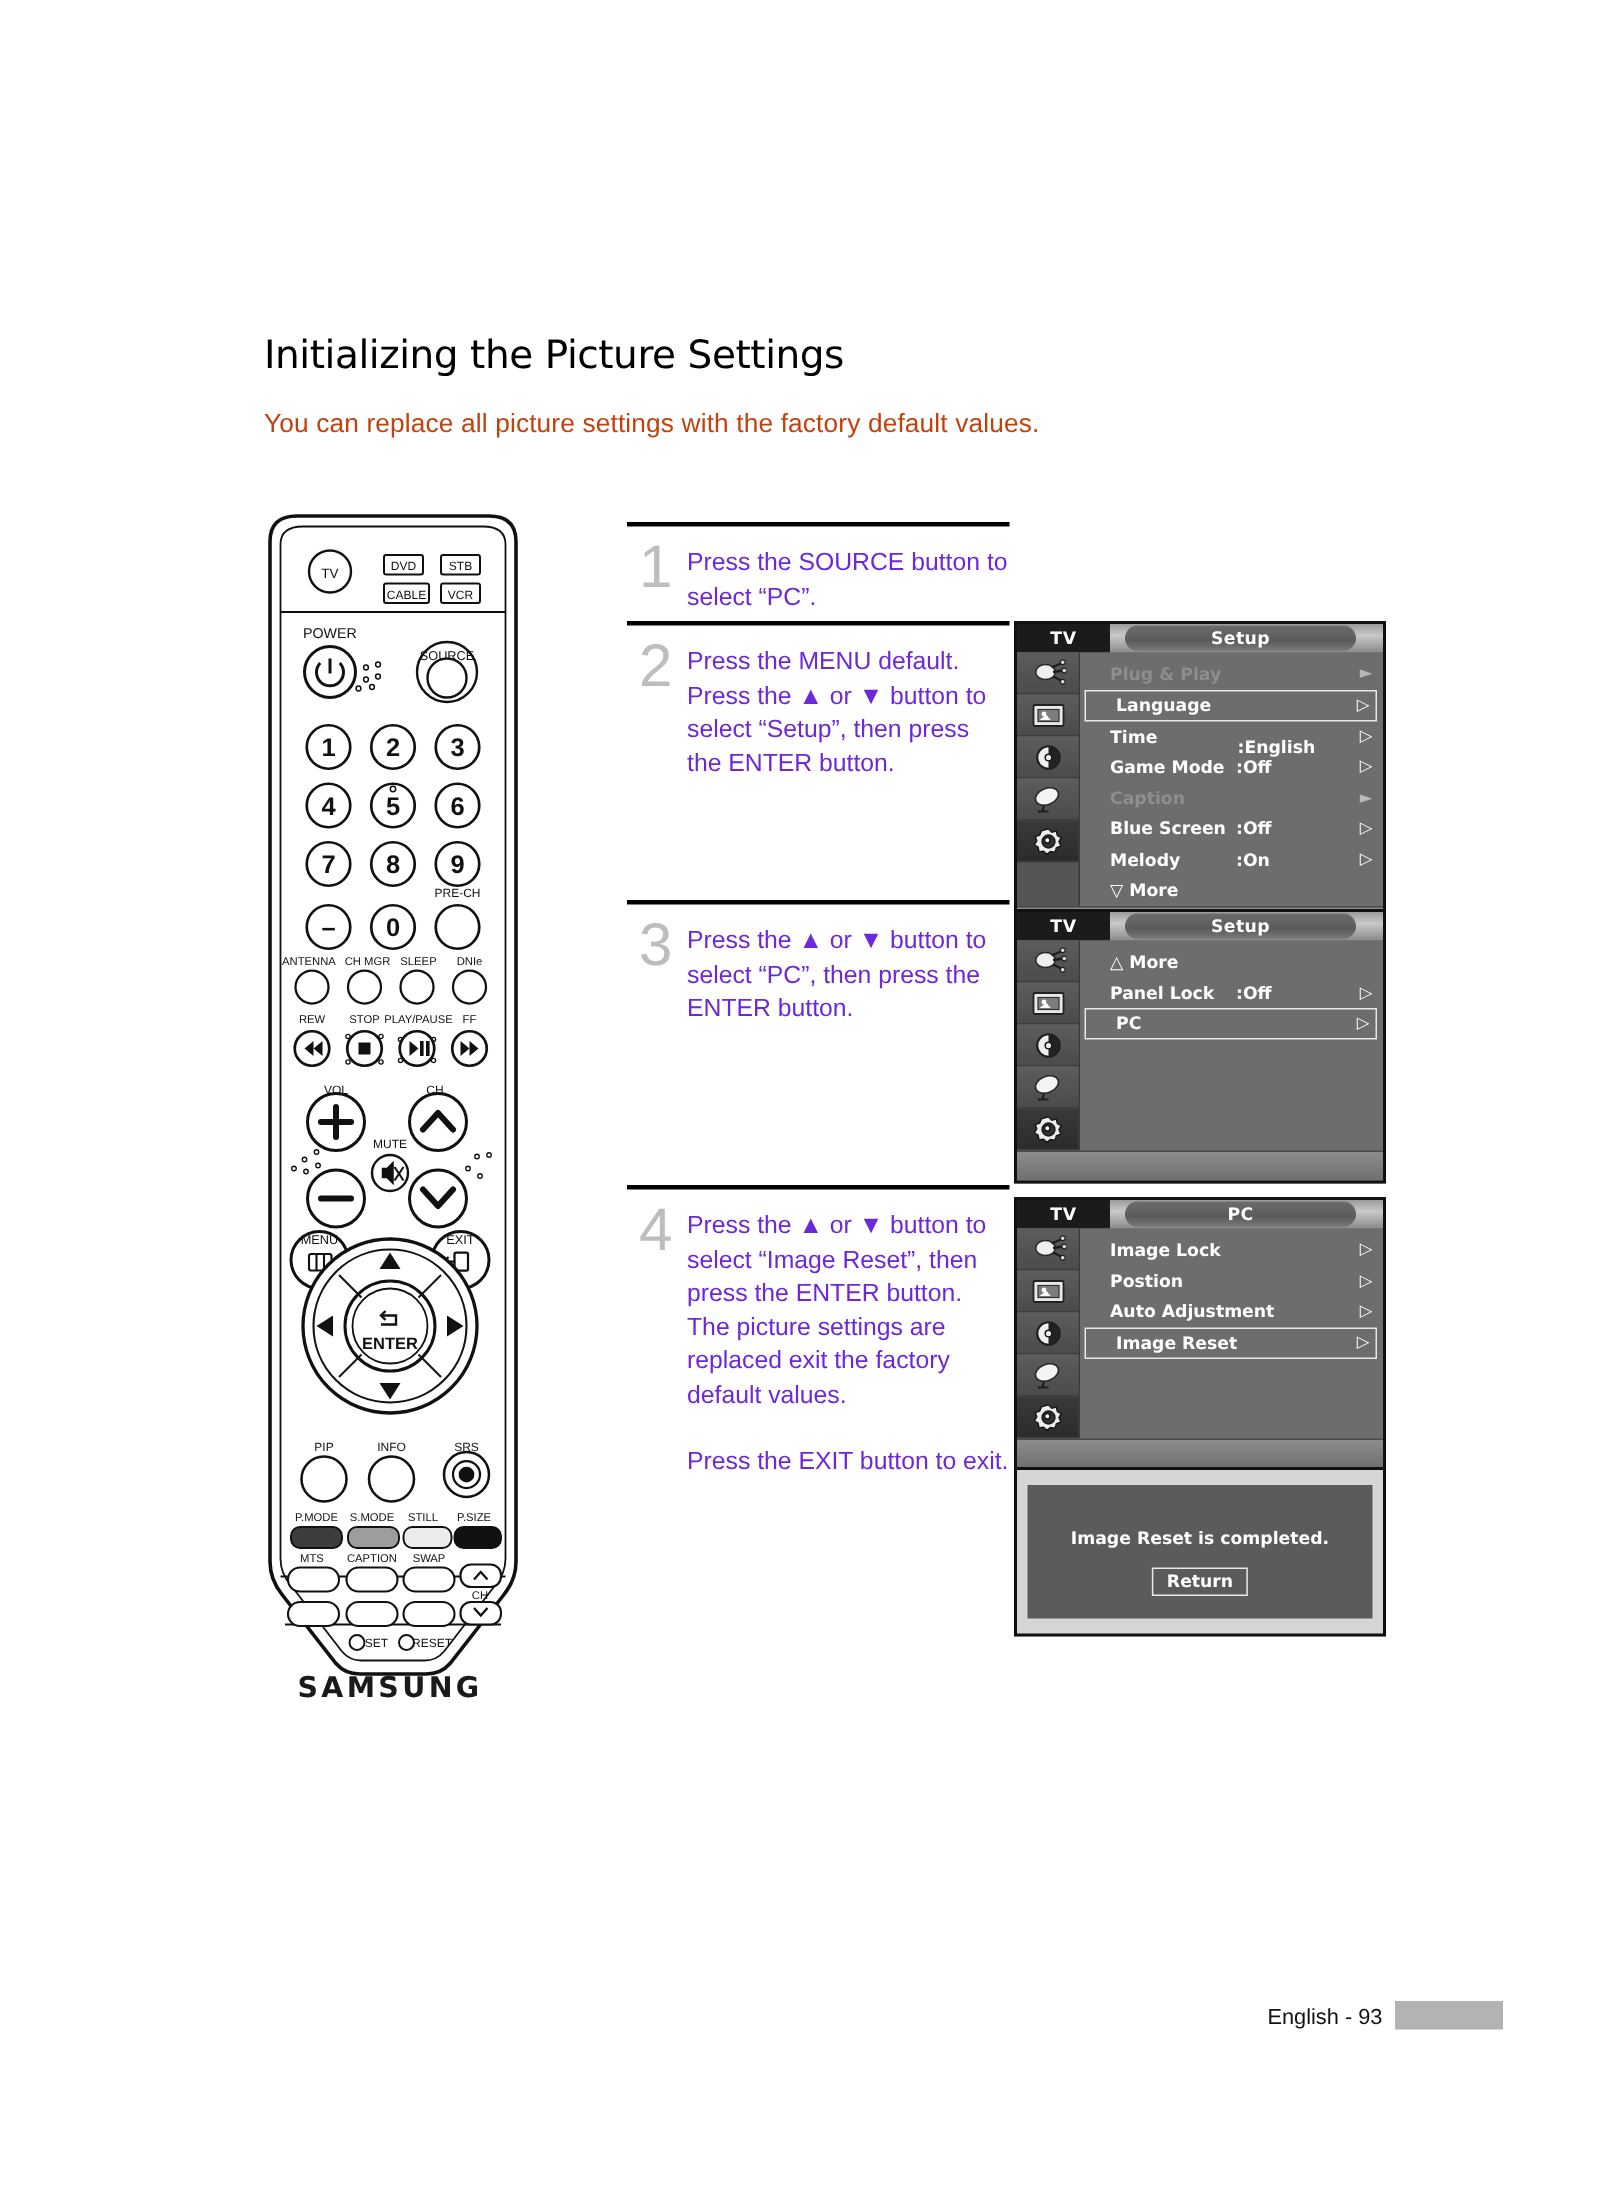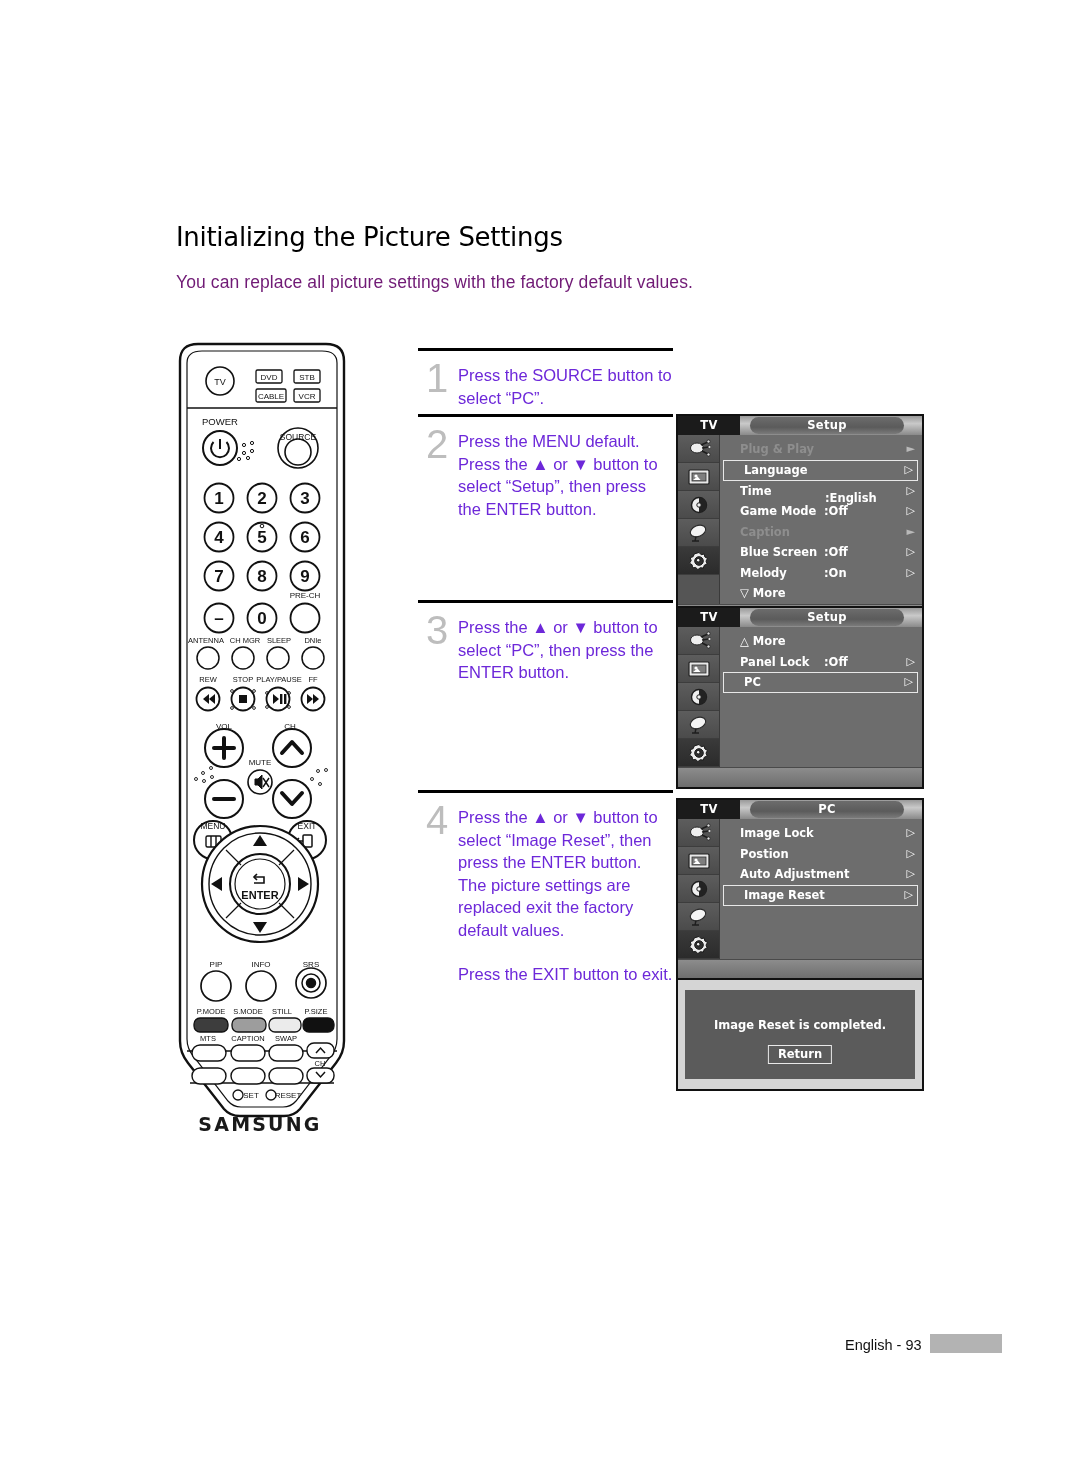--- a/index.html
+++ b/index.html
@@ -12,21 +12,21 @@
   }
 
   
   #page-title{
     position:absolute; left:176px; top:222px;
     font-size:26px; font-weight:normal; letter-spacing:-0.3px;
     font-family:"DejaVu Sans", sans-serif;
   }
   #page-subtitle{
     position:absolute; left:176px; top:272px;
-    font-size:17.5px; letter-spacing:0.1px; color:#701a75;
+    font-size:17.5px; letter-spacing:0.1px; color:#c2410c;
   }
 
   
   .step{ position:absolute; left:418px; width:262px; }
   .step .rule{
     position:absolute; left:0; top:0; width:255px; height:3px; background:#000;
   }
   .step .num{
     position:absolute; left:8px; top:10px;
     font-size:40px; color:#bdbdbd; font-weight:400; line-height:1;

